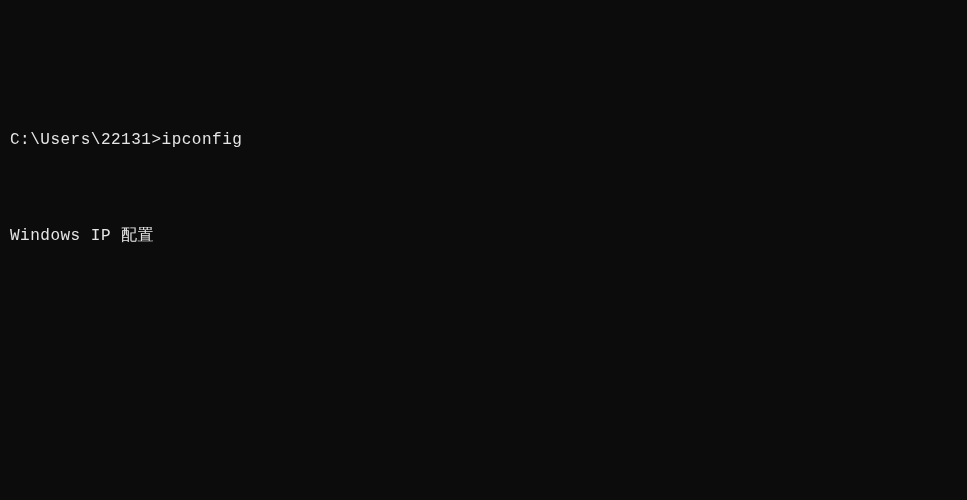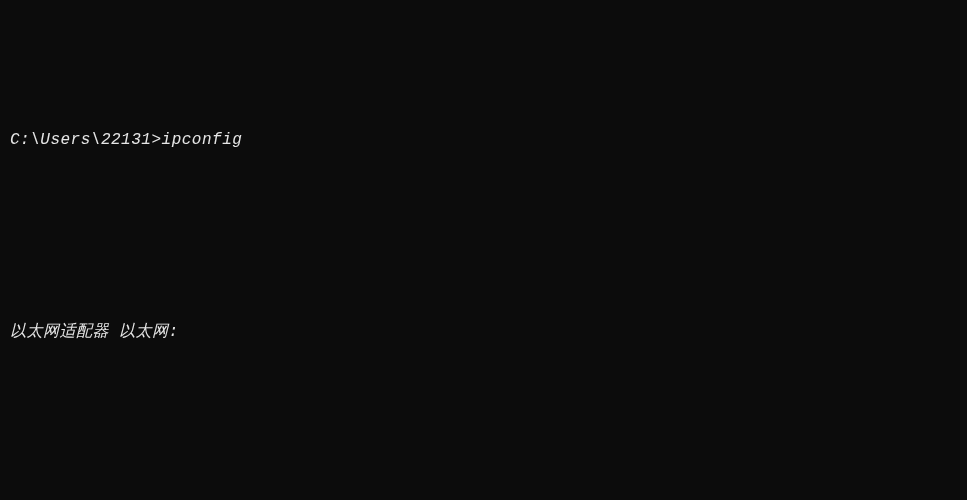--- a/index.html
+++ b/index.html
@@ -15,40 +15,39 @@
       line-height: 1.5;
       padding: 8px 10px;
       width: 967px;
       height: 500px;
       overflow: hidden;
       white-space: pre;
       letter-spacing: 0.5px;
     }
     .line {
       display: block;
-      font-style: italic;
     }
     .blank {
       height: 1.5em;
     }
     .prompt-cmd {
       font-weight: 500;
     }
   </style>
 </head>
 <body>
 
 
 
 <div>
 <span class="line prompt-cmd"><span>C:\Users\22131&gt;</span><span>ipconfig</span></span>
 <span class="blank line"></span>
+<span class="line">Windows IP 配置</span>
 <span class="blank line"></span>
 <span class="blank line"></span>
-<span class="line">以太网适配器 以太网:</span>
 <span class="blank line"></span>
 
 
 
 
 
 
 
 
 

